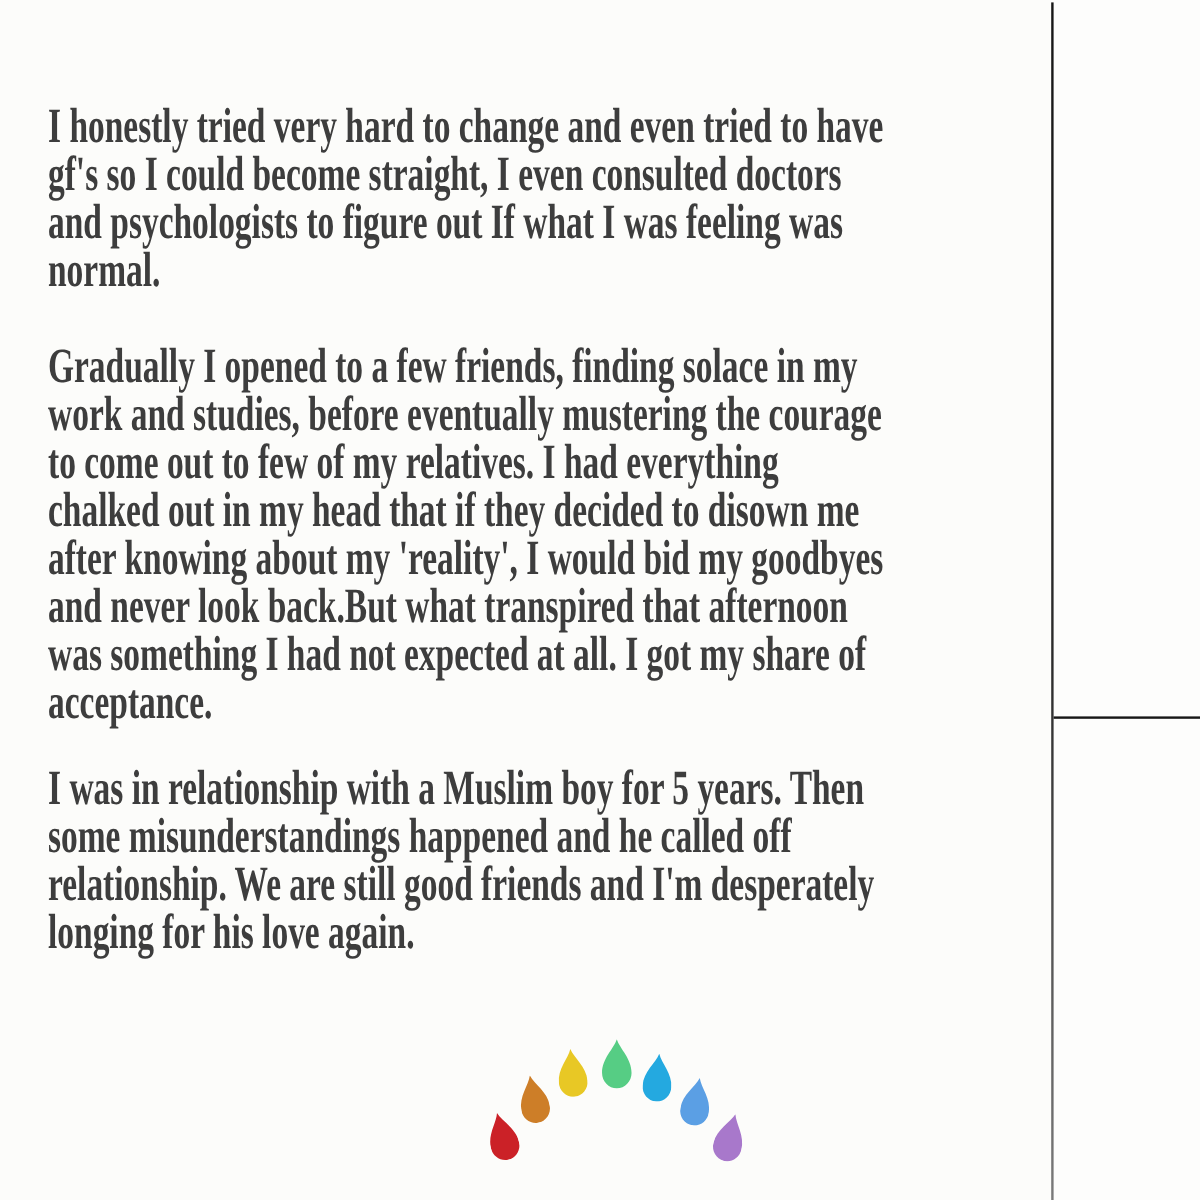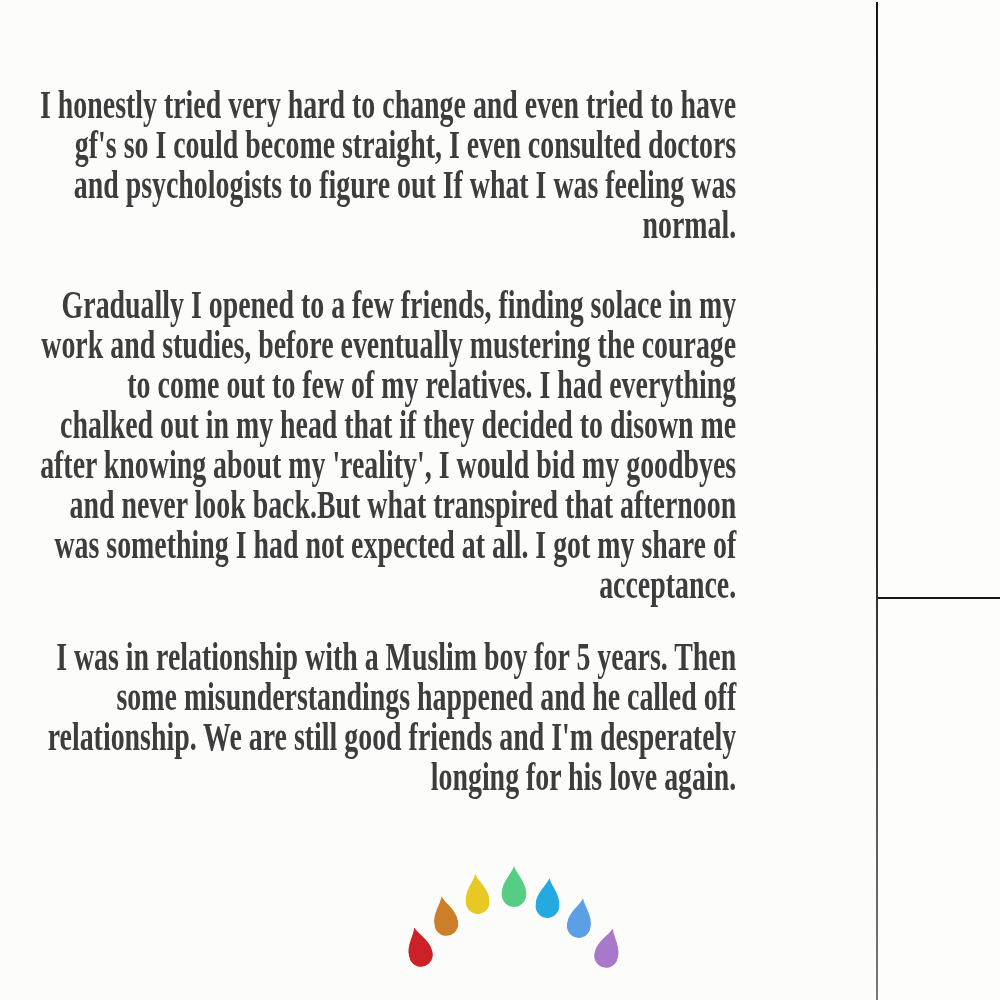--- a/index.html
+++ b/index.html
@@ -9,21 +9,20 @@
     height: 1000px;
     background: #fdfdfc;
     overflow: hidden;
     font-family: "Liberation Serif", serif;
   }
   .stage {
     position: relative;
     width: 1000px;
     height: 1000px;
     background: #fdfdfc;
-    text-align: right;
   }
   
   .card {
     position: absolute;
     left: 0; top: 0;
     width: 877px;
     height: 1000px;
     background: #fcfcfa;
   }
   

